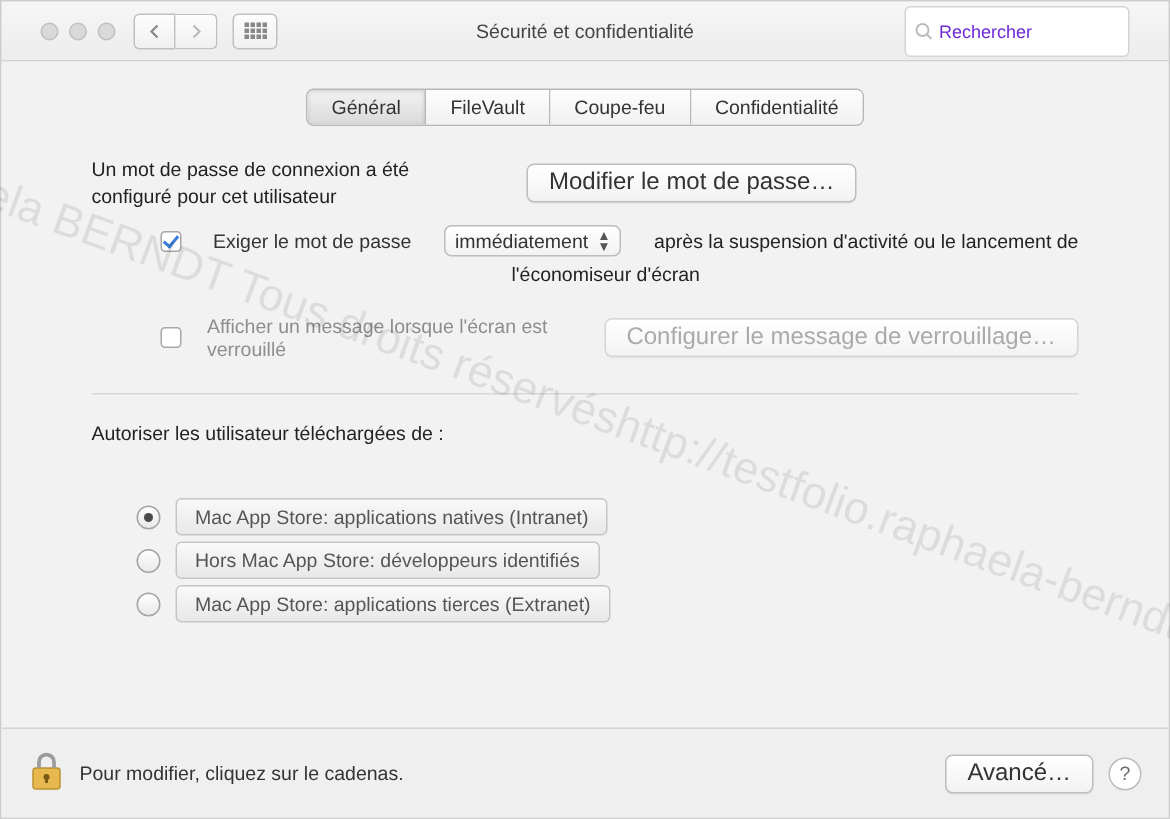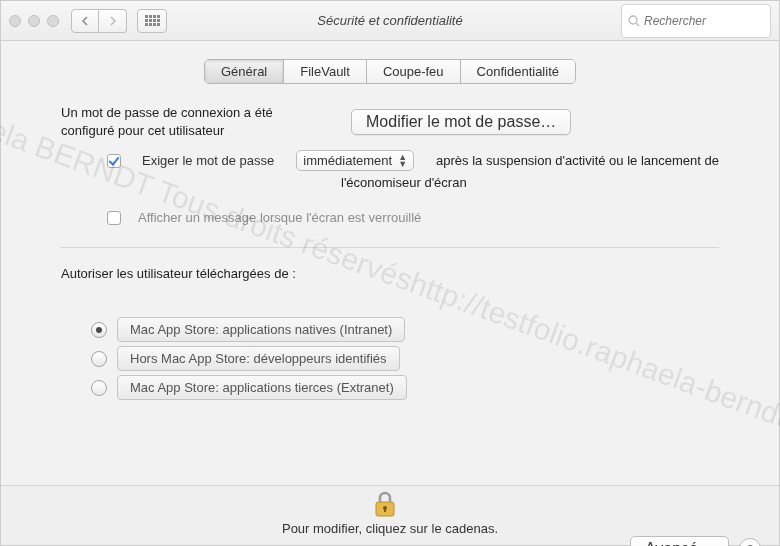--- a/index.html
+++ b/index.html
@@ -18,23 +18,22 @@
     height: 546px;
     background: linear-gradient(#f6f6f6,#ececec 40px,#ececec);
     border: 1px solid #ccc;
     position: relative;
   }
   
   .titlebar {
     height: 40px;
     display: flex;
     align-items: center;
-    padding: 0 8px;
+    padding: 0 26px;
     border-bottom: 1px solid #d0d0d0;
-    font-style: italic;
   }
   .traffic { display:flex; gap:7px; margin-right:12px;}
   .traffic span {
     width:12px; height:12px; border-radius:50%;
     background:#d9d9d9; border:1px solid #bfbfbf;
   }
   .navbtns { display:flex; }
   .navbtn {
     width:28px; height:24px; border:1px solid #c0c0c0;
     background:linear-gradient(#fdfdfd,#f0f0f0);
@@ -54,21 +53,21 @@
   .title {
     position:absolute; left:0; right:0; text-align:center;
     font-size:13px; color:#444; top:12px; pointer-events:none;
   }
   .search {
     margin-left:auto;
     width:150px; height:34px;
     border:1px solid #d4d4d4; border-radius:4px;
     background:#fff;
     display:flex; align-items:center; padding:0 6px;
-    color:#737373; font-size:12px;
+    color:#6d28d9; font-size:12px;
   }
   .search svg { margin-right:4px; }
   
   .content {
     position:absolute; top:40px; left:0; right:0; bottom:60px;
     padding: 18px 20px 10px 20px;
     background:#f2f2f2;
   }
   
   .tabs {
@@ -139,21 +138,21 @@
   .chip {
     display:inline-block; padding:4px 12px;
     border:1px solid #c5c5c5; border-radius:4px;
     background:linear-gradient(#f9f9f9,#e8e8e8);
     color:#555; font-size:13px;
   }
   
   .bottombar {
     position:absolute; left:0; right:0; bottom:0; height:60px;
     border-top:1px solid #d3d3d3; background:#efefef;
-    display:flex; align-items:center; padding:4px 18px;flex-direction:column;
+    display:flex; align-items:center; padding:16px 18px;
   }
   .lock { margin-right:10px; }
   .helpbtn {
     width:22px; height:22px; border:1px solid #bdbdbd;
     border-radius:50%; background:#fff; color:#6b6b6b;
     display:flex; align-items:center; justify-content:center;
     font-size:13px; margin-left:10px; cursor:pointer;
   }
   
   .watermark {
@@ -240,20 +239,21 @@
           <span>immédiatement</span>
           <span class="arrows">▲<br>▼</span>
         </div>
         <span class="afterlabel">après la suspension d'activité ou le lancement de</span>
       </div>
       <div class="subrow" style="padding-left:280px;">l'économiseur d'écran</div>
 
       <div class="lockmsgrow" style="padding-left:46px;">
         <div class="cbx"></div>
         <span class="label">Afficher un message lorsque l'écran est verrouillé</span>
+        <button class="btn disabled">Configurer le message de verrouillage…</button>
       </div>
 
       <div class="divider"></div>
 
       <div class="heading">Autoriser les utilisateur téléchargées de :</div>
 
       <div class="radios" style="padding-left:30px;margin-top:36px;">
         <div class="radiorow">
           <div class="radio checked"></div>
           <span class="chip">Mac App Store: applications natives (Intranet)</span>

